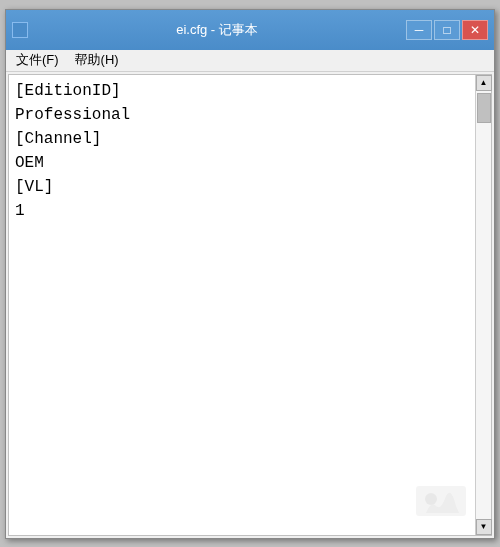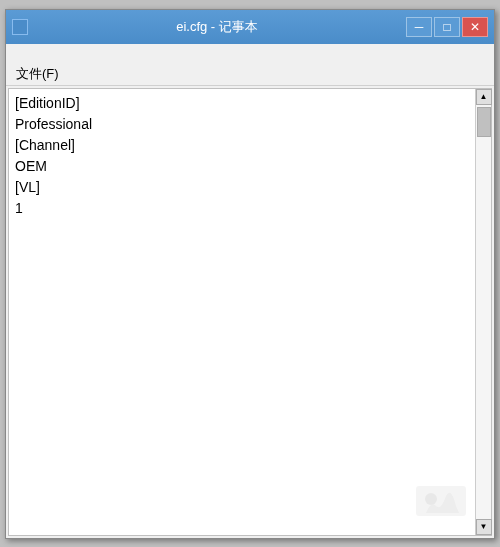--- a/index.html
+++ b/index.html
@@ -23,21 +23,21 @@
       width: 490px;
       height: 530px;
       background: #f0f0f0;
       border: 1px solid #888;
       box-shadow: 2px 2px 6px rgba(0,0,0,0.4);
       display: flex;
       flex-direction: column;
     }
 
     .title-bar {
-      height: 34px;
+      height: 40px;
       background: linear-gradient(to bottom, #5b9bd5 0%, #4a8cc9 100%);
       display: flex;
       align-items: center;
       justify-content: space-between;
       padding: 0 6px;
       user-select: none;
     }
 
     .title-bar-icon {
       width: 16px;
@@ -80,43 +80,42 @@
 
     .menu-bar {
       height: 22px;
       background: #f0f0f0;
       display: flex;
       align-items: center;
       padding: 0 2px;
       border-bottom: 1px solid #d0d0d0;
       font-size: 13px;
       font-family: 'SimSun', '宋体', sans-serif;
-      margin-top: 20px;
     }
 
     .menu-item {
       padding: 2px 8px;
       cursor: pointer;
       color: #000;
     }
 
     .editor-area {
       flex: 1;
       display: flex;
       position: relative;
       background: white;
       border: 1px solid #c0c0c0;
       margin: 2px;
     }
 
     .text-content {
       flex: 1;
       padding: 4px 6px;
-      font-family: Liberation Sans, sans-serif;
-      font-size: 14px;
+      font-family: Liberation Mono, monospace;
+      font-size: 16px;
       line-height: 1.5;
       color: #000;
       white-space: pre;
       overflow: auto;
       border: none;
       outline: none;
       resize: none;
       background: white;
     }
 
@@ -182,20 +181,21 @@
     <span class="title-bar-title">ei.cfg - 记事本</span>
     <div class="title-bar-buttons">
       <div class="title-btn">─</div>
       <div class="title-btn">□</div>
       <div class="title-btn close">✕</div>
     </div>
   </div>
 
   <div class="menu-bar">
     <span class="menu-item">文件(F)</span>
+    <span class="menu-item">帮助(H)</span>
   </div>
 
   <div class="editor-area">
     <textarea class="text-content" spellcheck="false" style="">[EditionID]
 Professional
 [Channel]
 OEM
 [VL]
 1</textarea>
     <div class="scrollbar-y">

